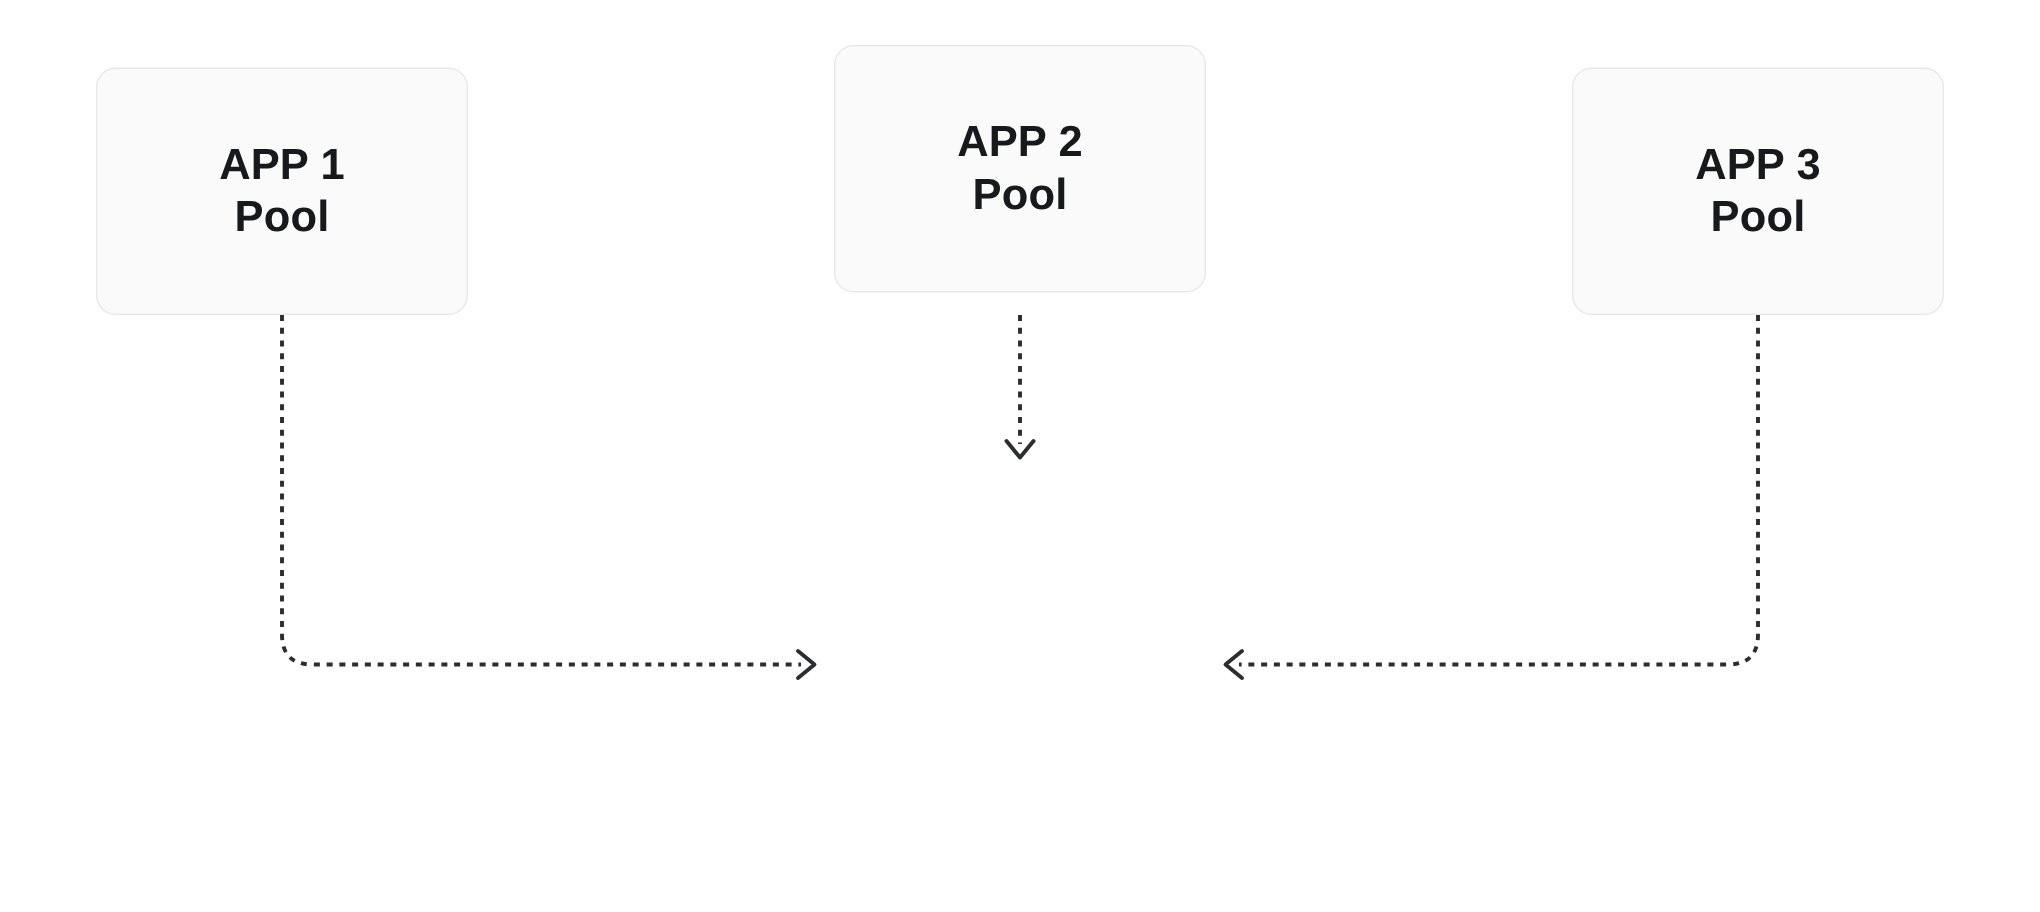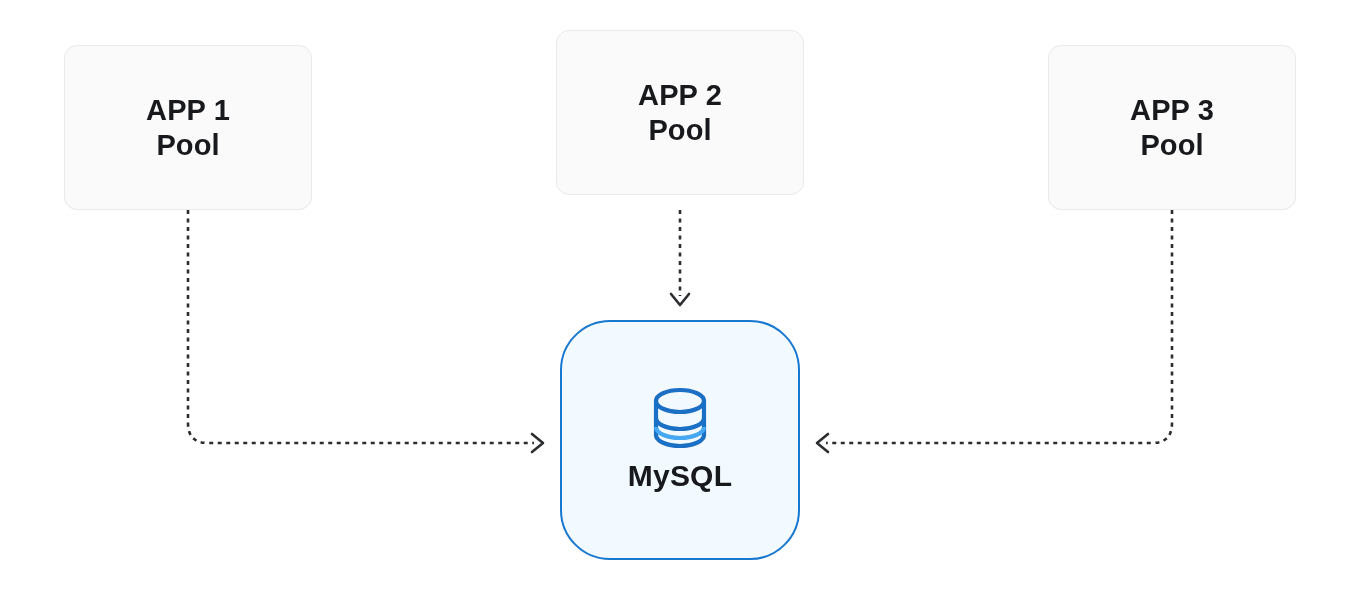--- a/index.html
+++ b/index.html
@@ -111,23 +111,14 @@
   <div class="app-node" id="app2">
     <div class="app-title">APP 2</div>
     <div class="app-sub">Pool</div>
   </div>
 
   <div class="app-node" id="app3">
     <div class="app-title">APP 3</div>
     <div class="app-sub">Pool</div>
   </div>
 
-  <div class="db-node">
-    <svg class="db-icon" viewBox="0 0 58 62">
-      <ellipse cx="29" cy="14" rx="24" ry="11" fill="none" stroke="#1b6fc4" stroke-width="4.2"></ellipse>
-      <path d="M5,14 L5,48 A24,11 0 0 0 53,48 L53,14" fill="none" stroke="#1b6fc4" stroke-width="4.2" stroke-linecap="round"></path>
-      <path d="M5,31 A24,11 0 0 0 53,31" fill="none" stroke="#1b6fc4" stroke-width="4.2"></path>
-      <path d="M5,40 A24,11 0 0 0 53,40" fill="none" stroke="#46a8f0" stroke-width="4.2"></path>
-    </svg>
-    <div class="db-label">MySQL</div>
-  </div>
 
 </div>
 
 </body></html>

